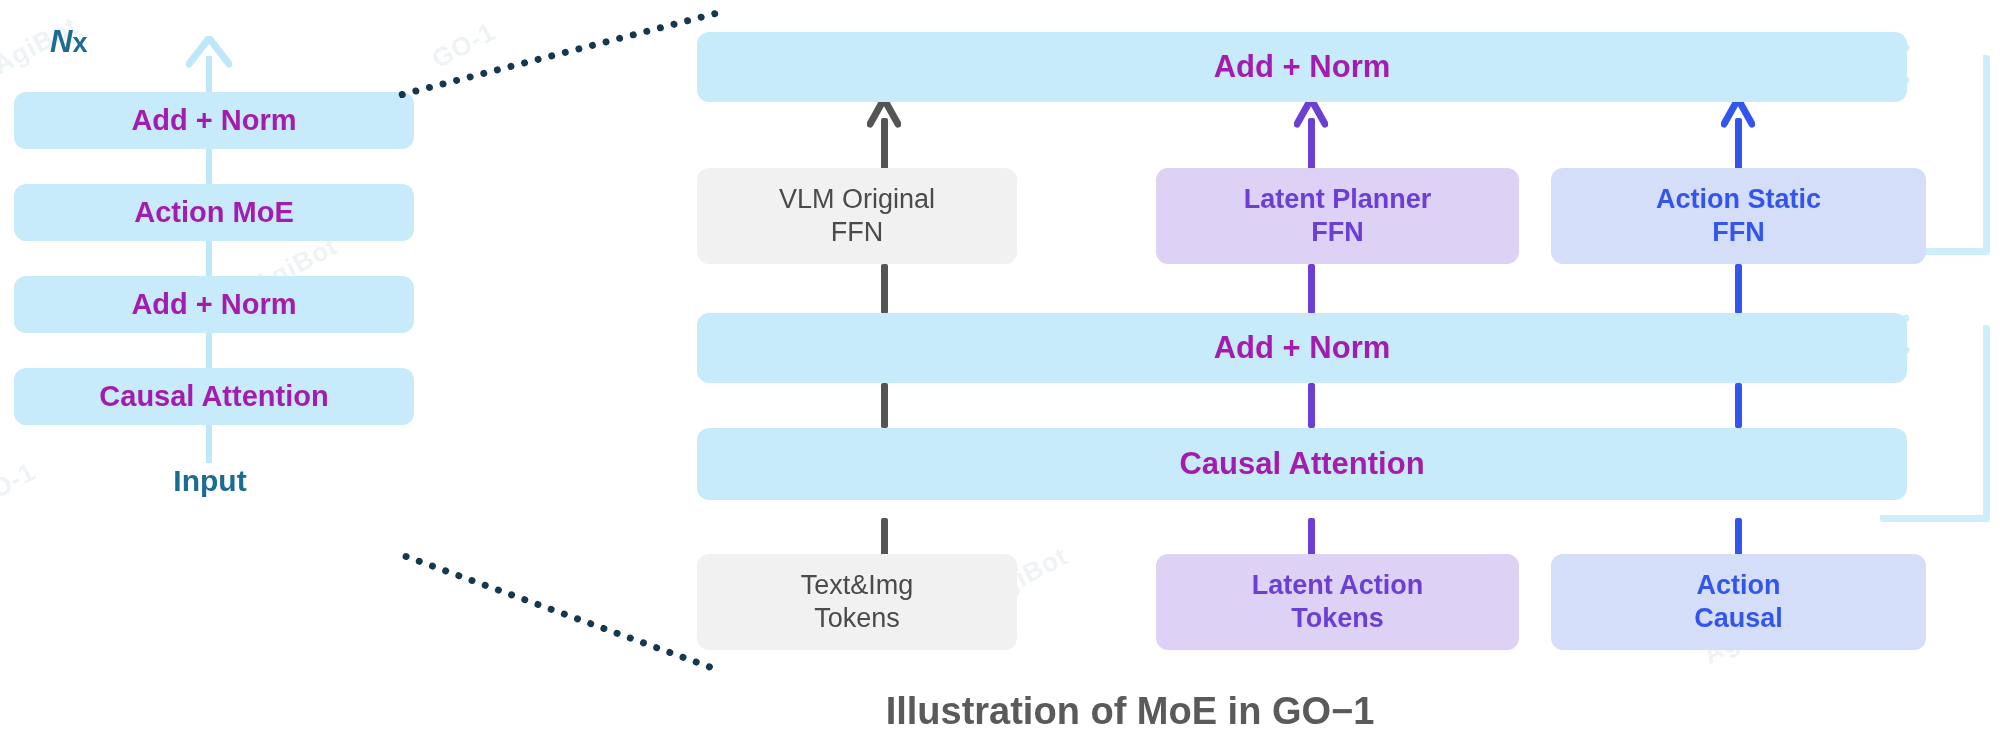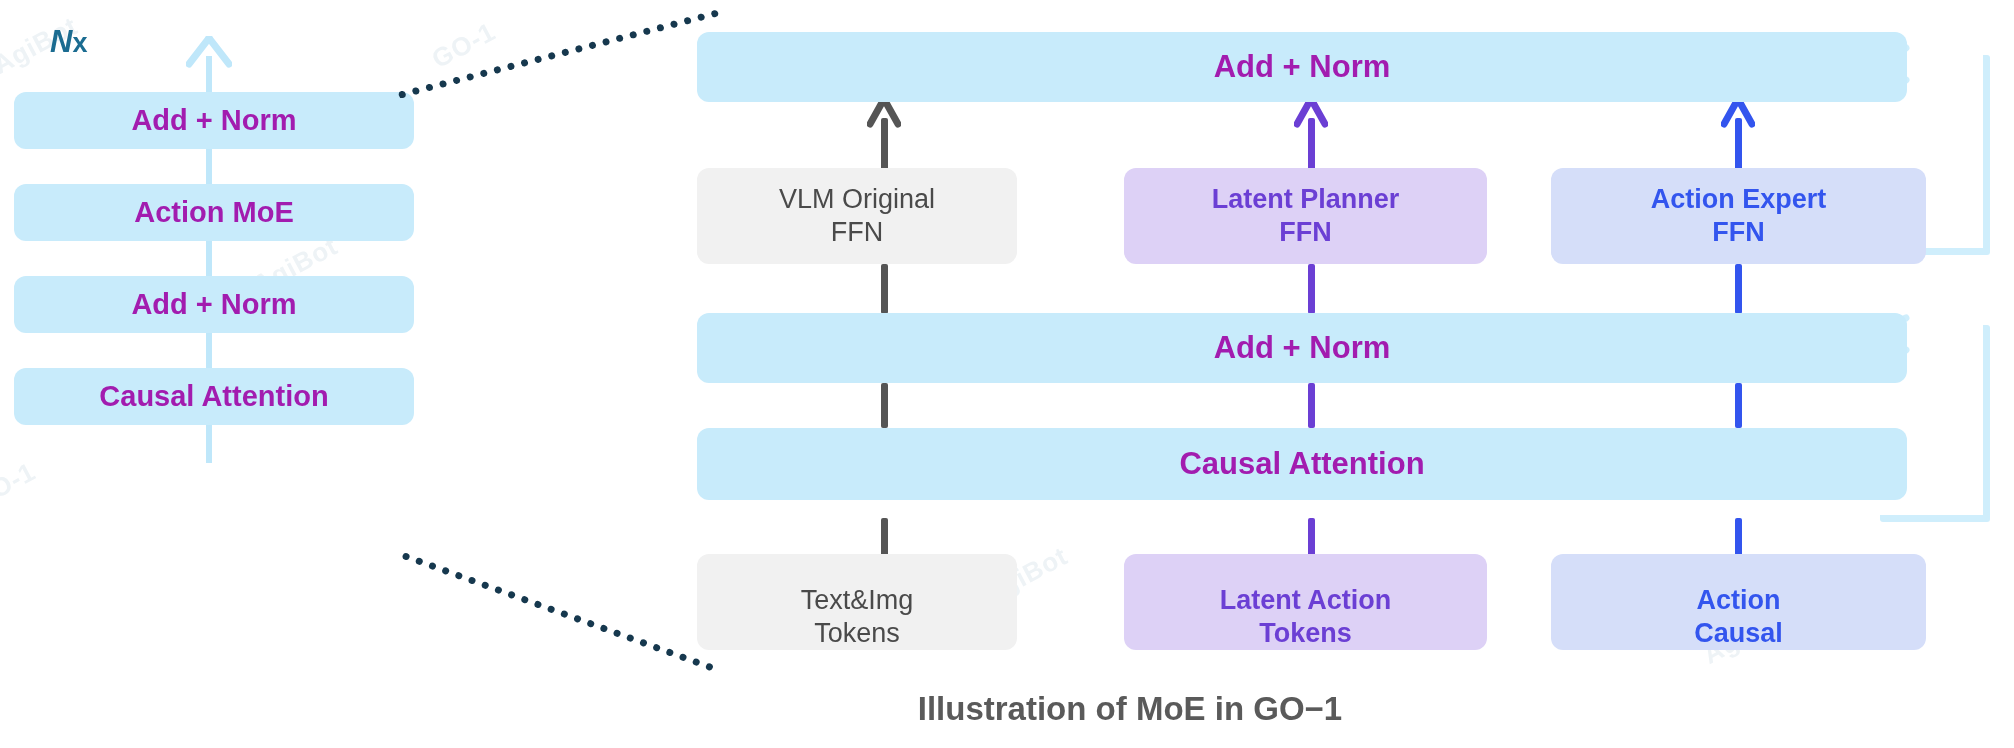--- a/index.html
+++ b/index.html
@@ -46,41 +46,41 @@
   
   .dotline{position:absolute;height:0;border-top:7px dotted #16384e;
            transform-origin:0 0;}
 
   
   #right-panel{position:absolute;left:0;top:0;width:2014px;height:748px;}
 
   .wide{left:697px;width:1210px;height:70px;font-size:31px;}
 
   .col-a{left:697px;width:320px;}
-  .col-b{left:1124px;width:363px;}
+  .col-b{left:1156px;width:363px;}
   .col-c{left:1551px;width:375px;}
 
   .ffn{top:168px;height:96px;font-size:27px;}
-  .tok{top:554px;height:96px;font-size:27px;align-items:flex-end;}
+  .tok{top:554px;height:96px;font-size:27px;}
 
   
   .vline{position:absolute;width:7px;border-radius:2px;}
   .v-grey{background:#555555;}
   .v-purple{background:#6b3fd4;}
   .v-blue{background:#3355ee;}
 
   
   .arrowhead{position:absolute;width:34px;height:34px;}
 
   
   .resid{position:absolute;border:7px solid #cfeefc;border-radius:3px;
          box-sizing:border-box;}
 
   .caption{position:absolute;left:680px;top:690px;width:900px;text-align:center;
-           font-size:33px;font-weight:700;color:#5a5a5a;}
+           font-size:38px;font-weight:700;color:#5a5a5a;}
 </style>
 </head>
 <body>
 
 <div id="root">
 
   <div class="wm" style="left:-10px;top:30px;">AgiBot</div>
   <div class="wm" style="left:-30px;top:470px;">GO-1</div>
   <div class="wm" style="left:250px;top:250px;">AgiBot</div>
   <div class="wm" style="left:430px;top:30px;">GO-1</div>
@@ -113,20 +113,21 @@
     <div class="box cyan lbox" style="top:276px;">
       <span class="t">Add + Norm</span>
     </div>
     <div class="lconn" style="top:333px;height:36px;"></div>
 
     <div class="box cyan lbox" style="top:368px;">
       <span class="t">Causal Attention</span>
     </div>
     <div class="lconn" style="top:425px;height:38px;"></div>
 
+    <div class="lbl-input">Input</div>
   </div>
 
   <div class="dotline" style="left:398px;top:92px;width:330px;transform:rotate(-14.5deg);"></div>
   <div class="dotline" style="left:404px;top:552px;width:330px;transform:rotate(20deg);"></div>
 
   <div id="right-panel">
 
     <div class="resid" style="left:1880px;top:325px;width:110px;height:197px;border-left:none;border-top:none;"></div>
     <svg class="arrowhead" style="left:1866px;top:312px;width:44px;height:44px;" viewBox="0 0 44 44">
       <path d="M40 6 L6 22 L40 38" stroke="#cfeefc" stroke-width="7" fill="none" stroke-linecap="round" stroke-linejoin="round"></path>
@@ -172,21 +173,21 @@
 
     <div class="box grey ffn col-a">
       <span class="t">VLM Original
 FFN</span>
     </div>
     <div class="box purple ffn col-b">
       <span class="t">Latent Planner
 FFN</span>
     </div>
     <div class="box blueish ffn col-c">
-      <span class="t">Action Expert
+      <span class="t">Action Static
 FFN</span>
     </div>
 
     <div class="box cyan wide" style="top:313px;">
       <span class="t">Add + Norm</span>
     </div>
 
     <div class="box cyan wide" style="top:428px;height:72px;">
       <span class="t">Causal Attention</span>
     </div>

